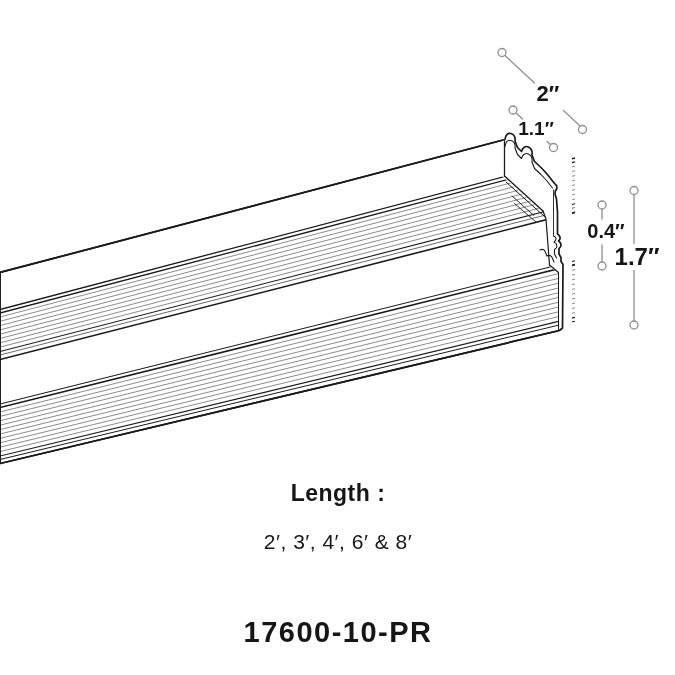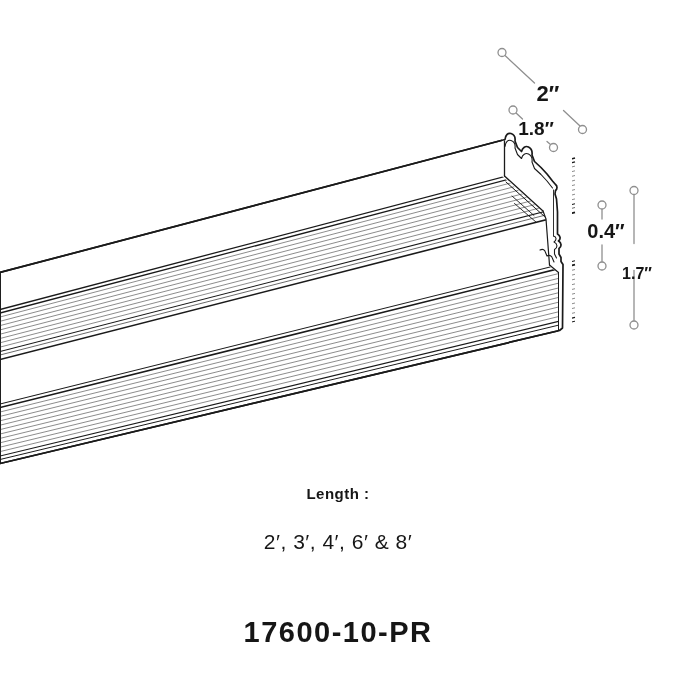--- a/index.html
+++ b/index.html
@@ -11,22 +11,22 @@
   svg{position:absolute;left:0;top:0;display:block;}
   .lbl{
     position:absolute;transform:translate(-50%,-50%);
     color:#161616;white-space:nowrap;line-height:1;
     font-family:"Liberation Sans", sans-serif;
   }
   .dim-lbl{font-weight:700;}
   .lbl-2in   {left:548px;top:94px; font-size:22px;}
   .lbl-11in  {left:536px;top:128px;font-size:19px;}
   .lbl-08in  {left:606px;top:231px;font-size:20px;}
-  .lbl-17in  {left:637px;top:274px;font-size:16px;}
-  .lbl-length{left:338px;top:493px;font-size:15px;font-weight:700;letter-spacing:.5px;}
+  .lbl-17in  {left:637px;top:257px;font-size:24px;}
+  .lbl-length{left:338px;top:493px;font-size:23px;font-weight:700;letter-spacing:.5px;}
   .lbl-sizes {left:338px;top:541px;font-size:21px;font-weight:400;letter-spacing:.5px;}
   .lbl-part  {left:338px;top:632px;font-size:29px;font-weight:700;letter-spacing:1.5px;}
 </style>
 </head>
 <body>
 
 <div class="stage">
 
   <svg width="675" height="675" viewBox="0 0 675 675">
 
@@ -160,20 +160,20 @@
       <g>
         <line x1="634" y1="195" x2="634" y2="243.5"></line>
         <line x1="634" y1="270.5" x2="634" y2="320.5"></line>
         <circle cx="634" cy="190.5" r="4"></circle>
         <circle cx="634" cy="325" r="4"></circle>
       </g>
     </g>
   </svg>
 
   <div class="lbl dim-lbl lbl-2in">2″</div>
-  <div class="lbl dim-lbl lbl-11in">1.8″</div>
+  <div class="lbl dim-lbl lbl-11in">1.1″</div>
   <div class="lbl dim-lbl lbl-08in">0.4″</div>
   <div class="lbl dim-lbl lbl-17in">1.7″</div>
 
   <div class="lbl lbl-length">Length :</div>
   <div class="lbl lbl-sizes">2′, 3′, 4′, 6′ &amp; 8′</div>
   <div class="lbl lbl-part">17600-10-PR</div>
 </div>
 
 </body></html>

